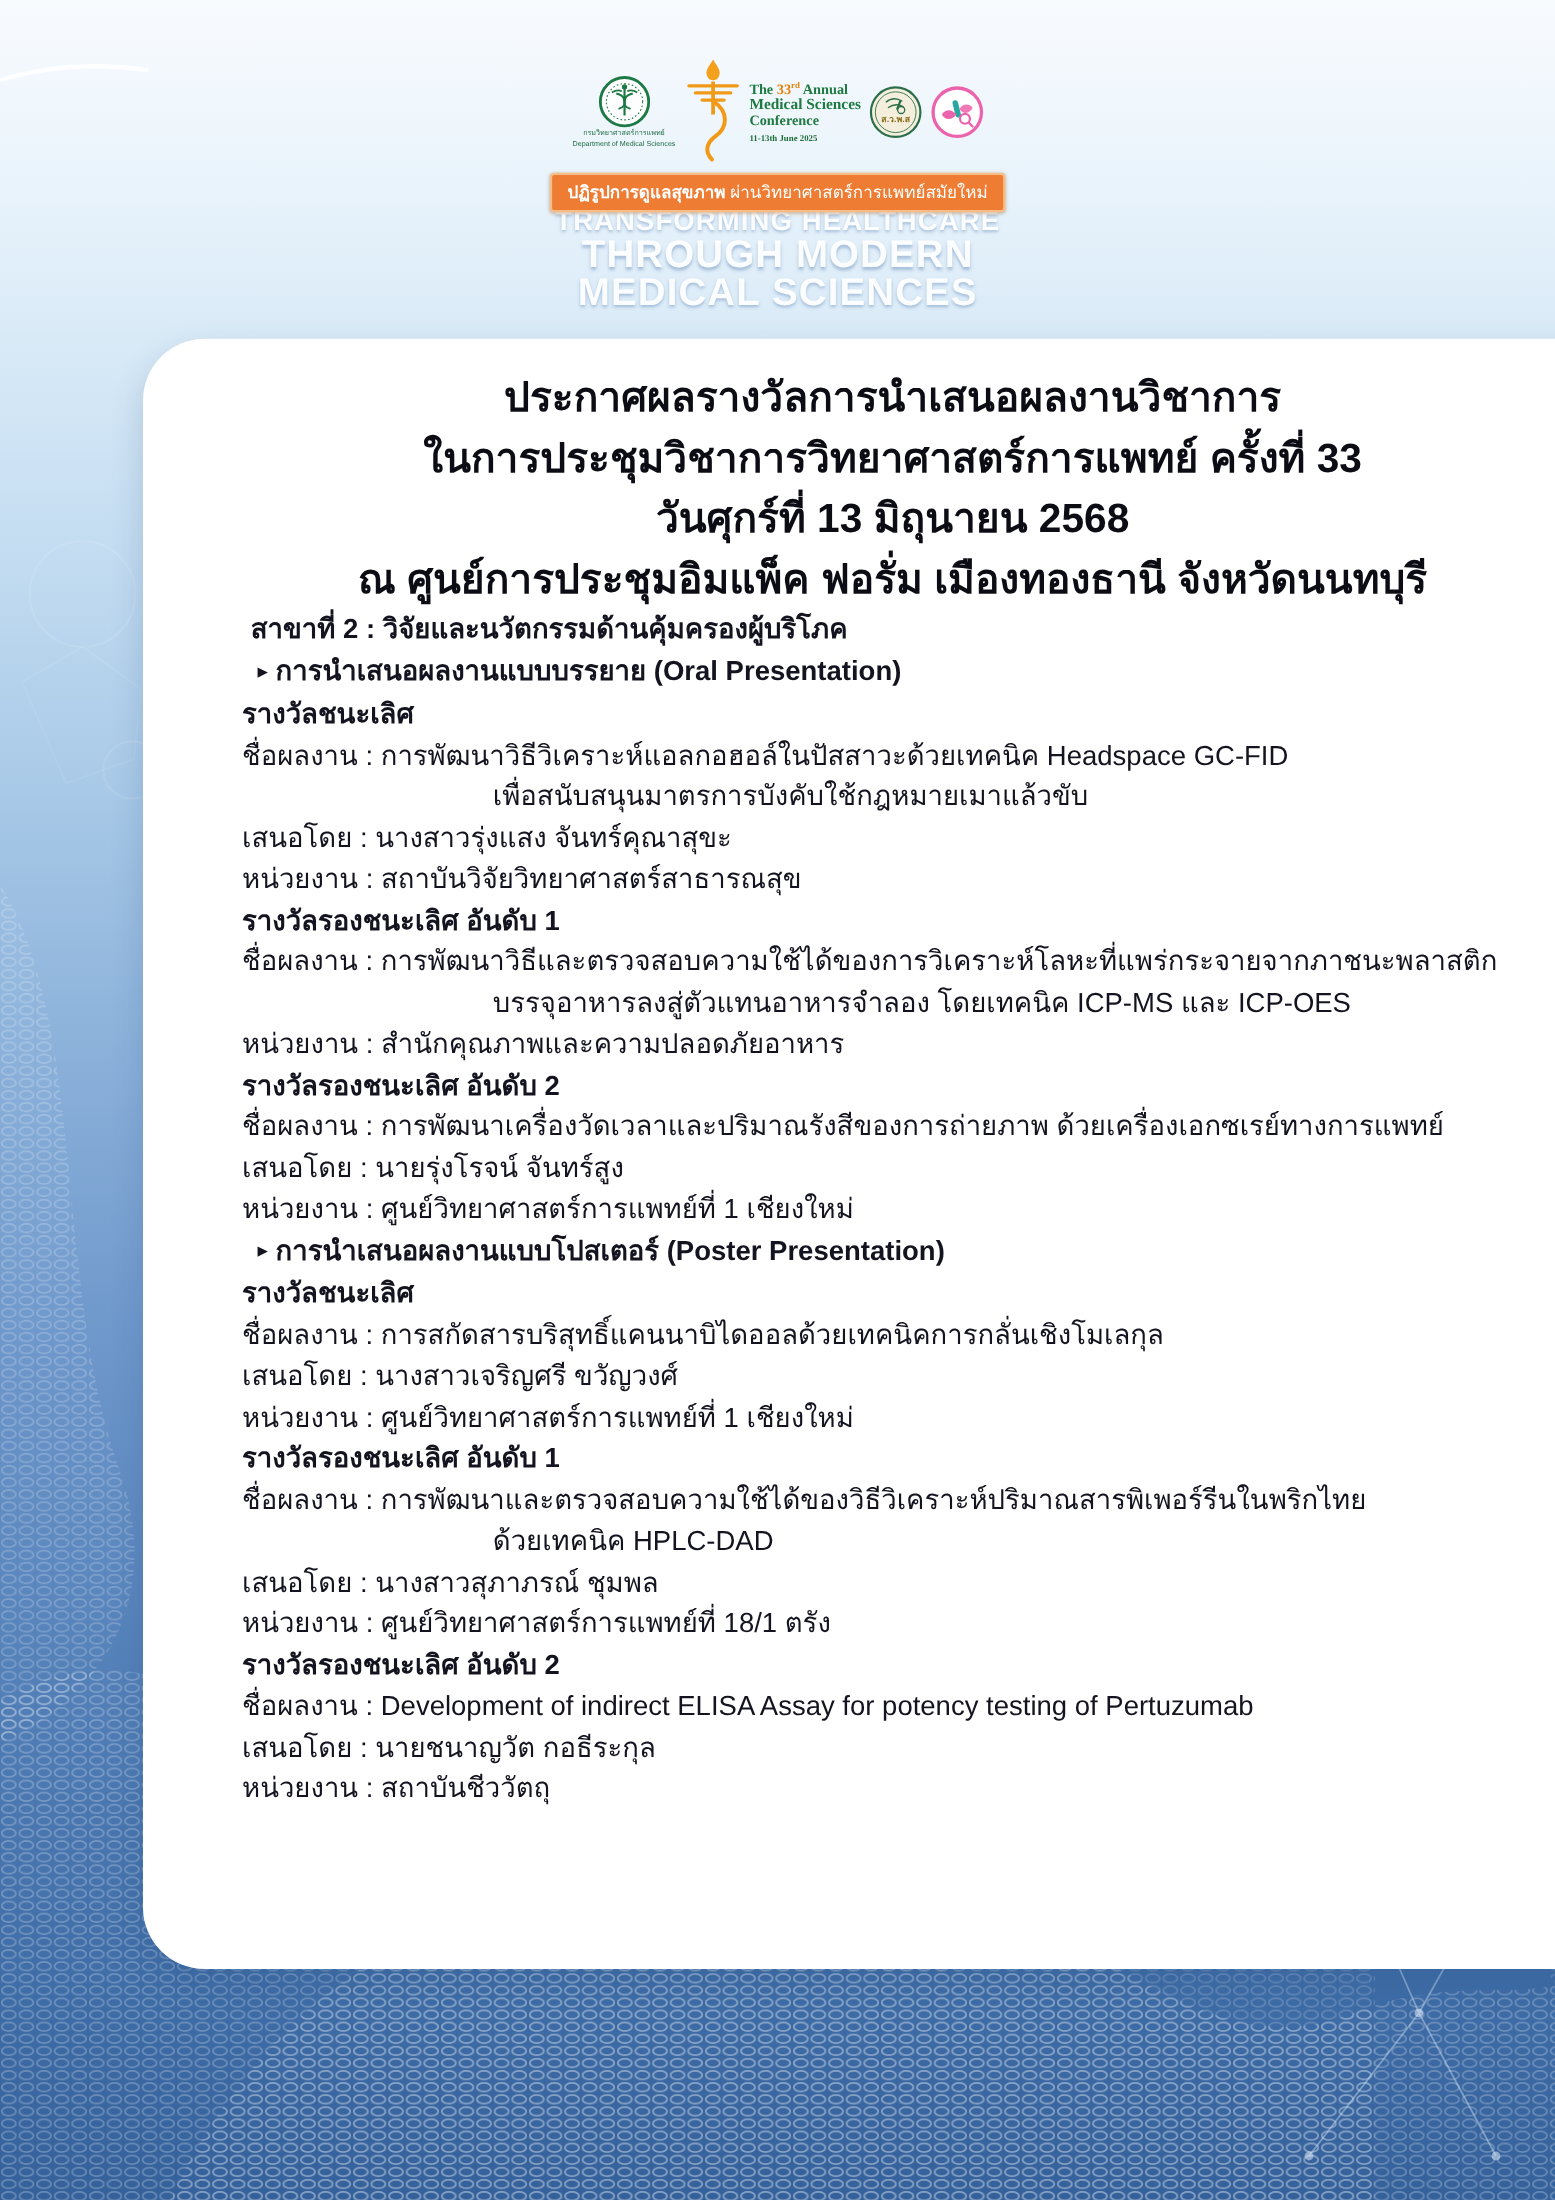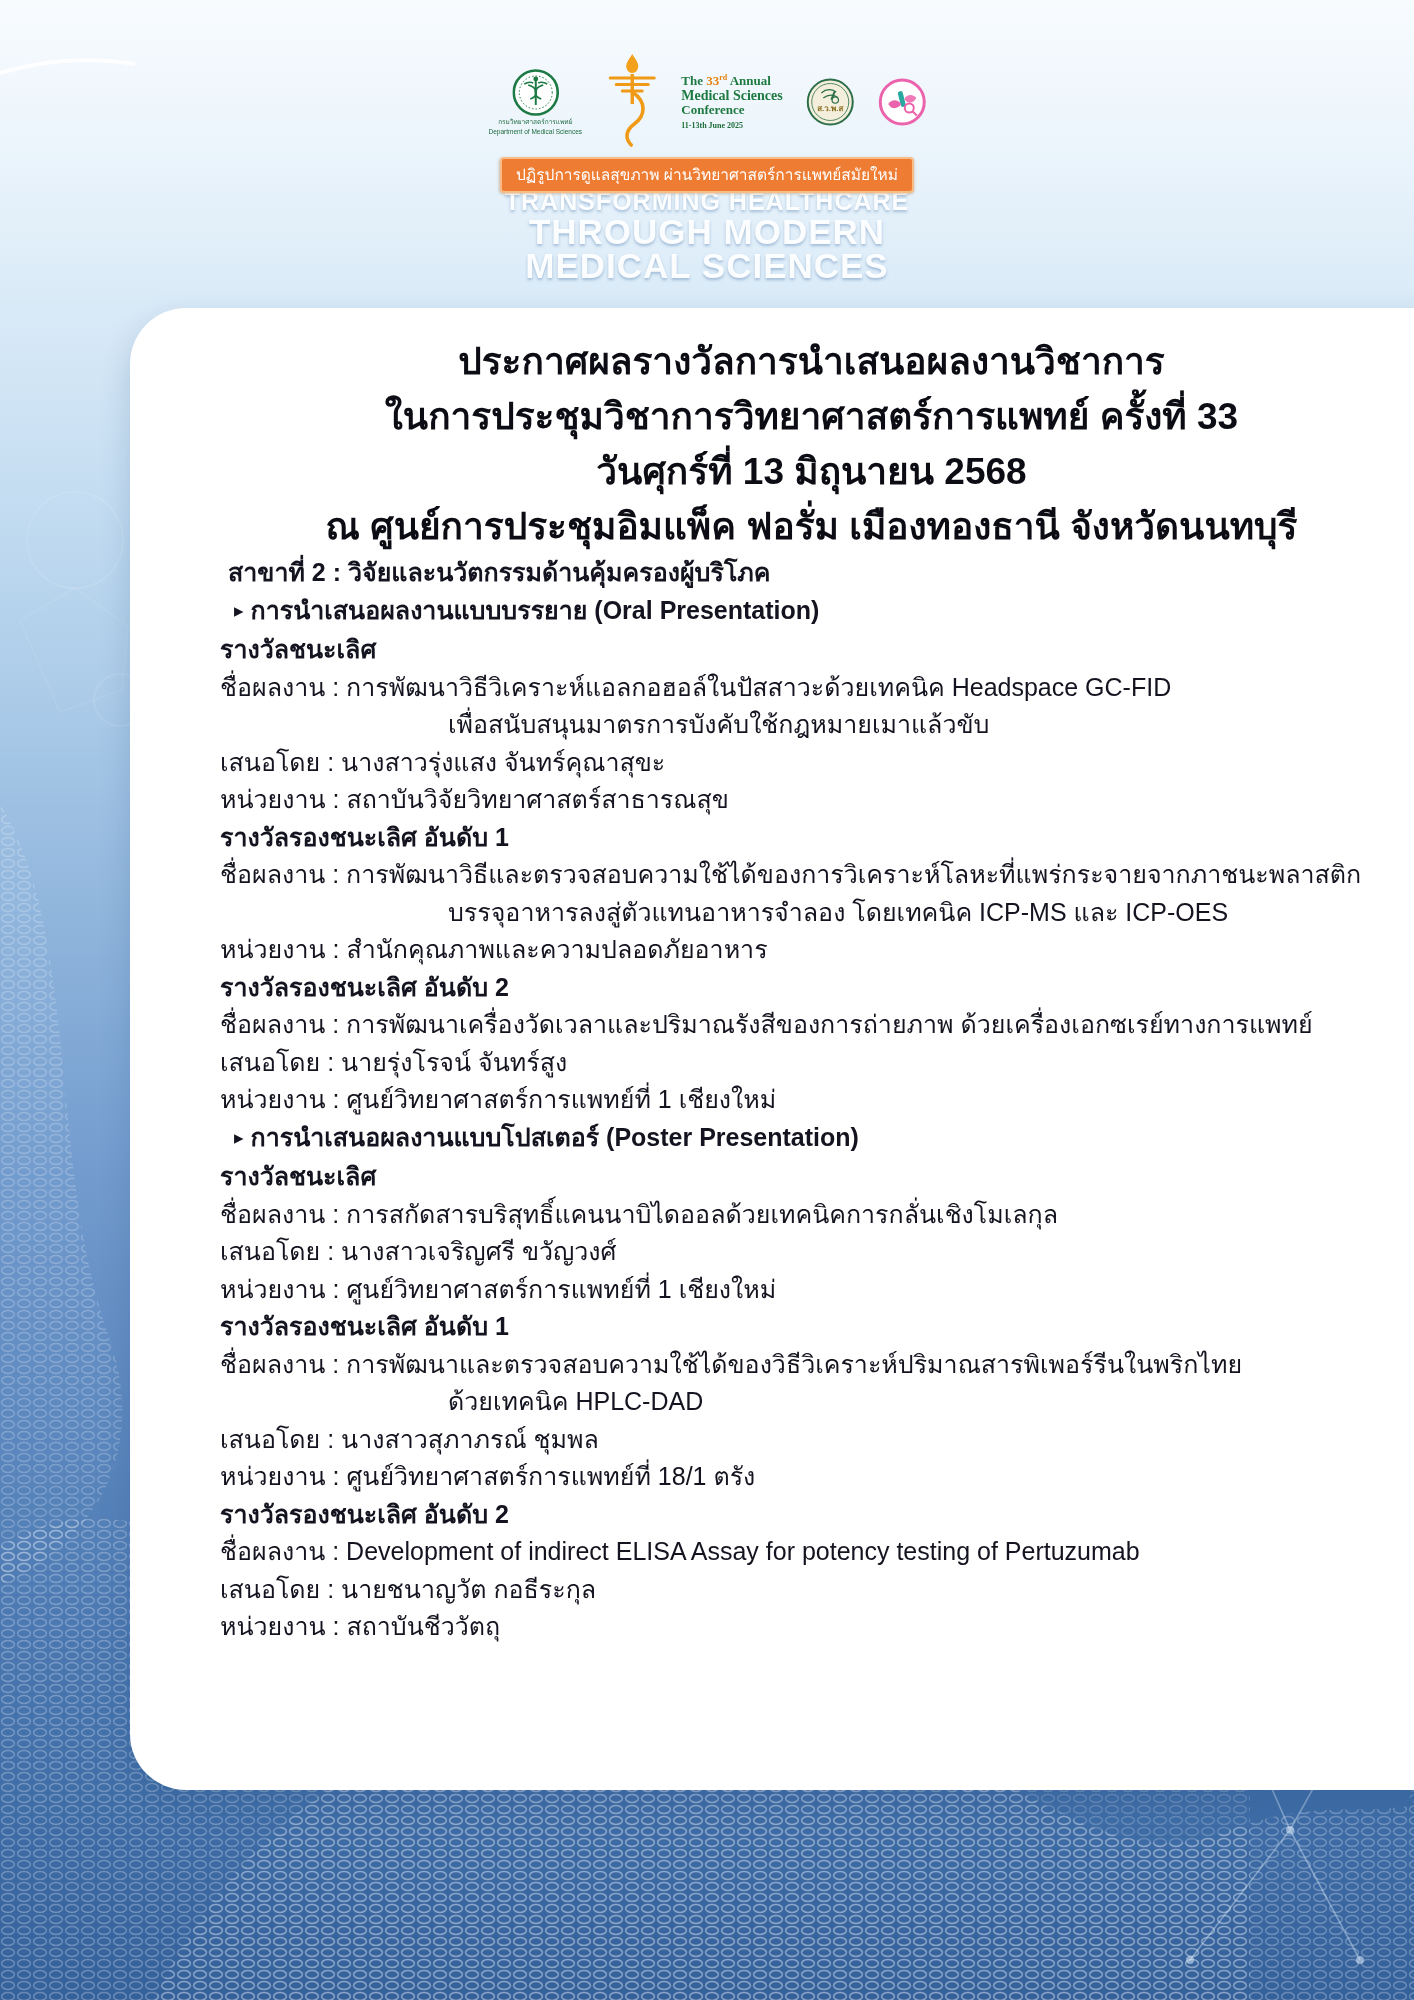--- a/index.html
+++ b/index.html
@@ -7,38 +7,38 @@
     position:relative;width:1414px;height:2000px;margin:0 auto;overflow:hidden;
     font-family:"Liberation Sans","DejaVu Sans",sans-serif;
     background:linear-gradient(180deg,
       #f8fbfe 0%, #ecf5fc 7%, #dcecf8 14%, #c6def2 24%,
       #a8c9e7 36%, #8bb1da 48%, #7099cc 60%, #5b87be 72%,
       #4a77b0 82%, #3e6ca6 91%, #35619b 100%);
   }
   .bg-decor{position:absolute;left:0;top:0;z-index:0;}
   
   .logos{position:absolute;top:56px;left:50%;transform:translateX(-50%);
-    display:flex;align-items:center;gap:24px;z-index:2;}
+    display:flex;align-items:center;gap:8px;z-index:2;}
   .dept-logo{display:flex;flex-direction:column;align-items:center;width:96px;}
   .dept-caption{font-size:6.5px;line-height:8px;color:#1d6b3f;text-align:center;margin-top:2px;white-space:nowrap;}
   .conf-text{display:flex;flex-direction:column;justify-content:center;
     font-family:"Liberation Serif","DejaVu Serif",serif;color:#1e7a40;line-height:14px;white-space:nowrap;}
   .conf-text .l1{font-size:13px;font-weight:700;}
   .conf-text .l1 .num{color:#e8820c;}
   .conf-text .l1 sup{font-size:8px;color:#e8820c;}
   .conf-text .l2{font-size:14px;font-weight:700;}
   .conf-text .l3{font-size:13px;font-weight:700;}
   .conf-text .l4{font-size:8px;font-weight:700;color:#1e6e3a;margin-top:2px;}
   .torch{margin-top:-4px;}
   
   .banner{position:absolute;top:157px;left:50%;transform:translateX(-50%);
     background:#ee7c33;border:2px solid #f8bc86;border-radius:4px;
     padding:3px 14px 4px 14px;color:#ffffff;font-size:15.5px;white-space:nowrap;z-index:2;
     box-shadow:0 1px 3px rgba(150,90,30,0.35);}
-  .banner .b-bold{font-weight:400;}
+  .banner .b-bold{font-weight:700;}
   
   .tagline{position:absolute;top:187px;left:0;width:100%;text-align:center;z-index:1;
     color:rgba(255,255,255,0.95);text-shadow:0 2px 3px rgba(110,145,190,0.55);}
   .tagline .t1{font-size:25px;font-weight:700;letter-spacing:1px;line-height:28px;}
   .tagline .t2{font-size:35px;font-weight:800;letter-spacing:1px;line-height:34px;}
   .tagline .t3{font-size:35px;font-weight:800;letter-spacing:1px;line-height:34px;}
   
   .card{position:absolute;left:130px;top:308px;width:1363px;height:1482px;z-index:2;
     background:#ffffff;border-radius:56px;overflow:hidden;
     box-shadow:0 12px 30px rgba(35,75,125,0.20);}

